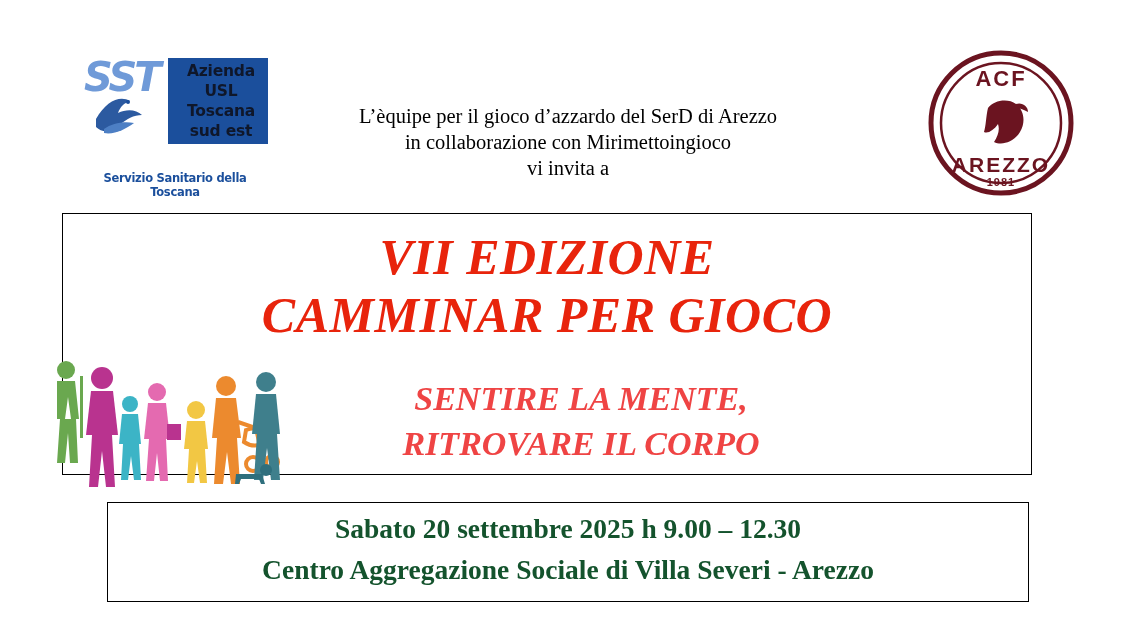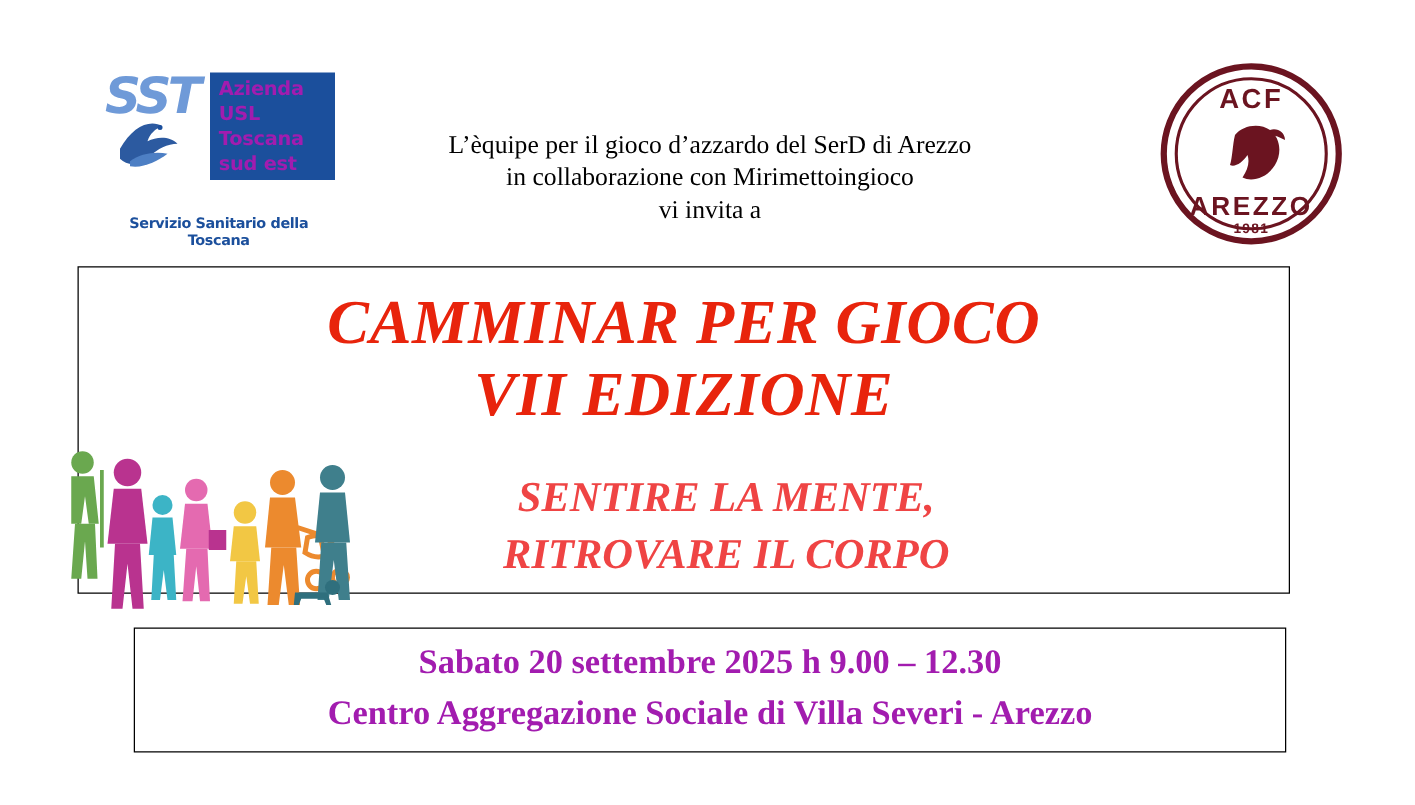--- a/index.html
+++ b/index.html
@@ -52,26 +52,27 @@
     top: 3px;
     width: 100px;
     height: 86px;
     background: #1b4f9c;
   }
   .usl-blue-text {
     position: absolute;
     left: 93px;
     top: 6px;
     width: 92px;
-    color: #a21caf;
+    color: #0f172a;
     font-family: "DejaVu Sans", sans-serif;
     font-weight: bold;
     font-size: 15.5px;
     line-height: 20px;
     letter-spacing: -0.2px;
+    text-align: center;
   }
   .usl-sst {
     position: absolute;
     left: 2px;
     top: 2px;
     width: 82px;
     height: 40px;
     color: #6f9ad8;
     font-family: "DejaVu Sans", sans-serif;
     font-weight: bold;
@@ -180,21 +181,21 @@
     height: 100px;
     border: 1.5px solid #000000;
     box-sizing: border-box;
   }
   .info-text {
     position: absolute;
     left: 107px;
     top: 508px;
     width: 922px;
     text-align: center;
-    color: #a21caf;
+    color: #14532d;
     font-family: "Liberation Serif", serif;
     font-weight: bold;
     font-size: 27.5px;
     line-height: 41px;
   }
 </style>
 </head>
 <body>
 
 <div class="page">
@@ -232,22 +233,22 @@
       <path d="M60 58 C66 50, 80 48, 88 54 C96 60, 98 72, 92 82 C86 92, 74 96, 66 92 C70 86, 72 80, 70 74 C66 80, 60 84, 56 82 C58 76, 58 66, 60 58 Z" fill="#6b1420"></path>
       <path d="M88 54 C94 52, 100 56, 100 62 C96 60, 92 58, 88 58 Z" fill="#6b1420"></path>
       <text x="73" y="122" text-anchor="middle" font-family="Liberation Sans, sans-serif" font-size="21" font-weight="bold" fill="#6b1420" letter-spacing="2">AREZZO</text>
       <text x="73" y="136" text-anchor="middle" font-family="Liberation Sans, sans-serif" font-size="11" font-weight="bold" fill="#6b1420" letter-spacing="1">1981</text>
     </svg>
   </div>
 
   <div class="title-box"></div>
 
   <div class="title-main">
+    <div>VII EDIZIONE</div>
     <div>CAMMINAR PER GIOCO</div>
-    <div>VII EDIZIONE</div>
   </div>
 
   <div class="title-sub">
     <div>SENTIRE LA MENTE,</div>
     <div>RITROVARE IL CORPO</div>
   </div>
 
   <svg class="walkers" viewBox="0 0 244 146">
 
     <g fill="#6aa84f">

